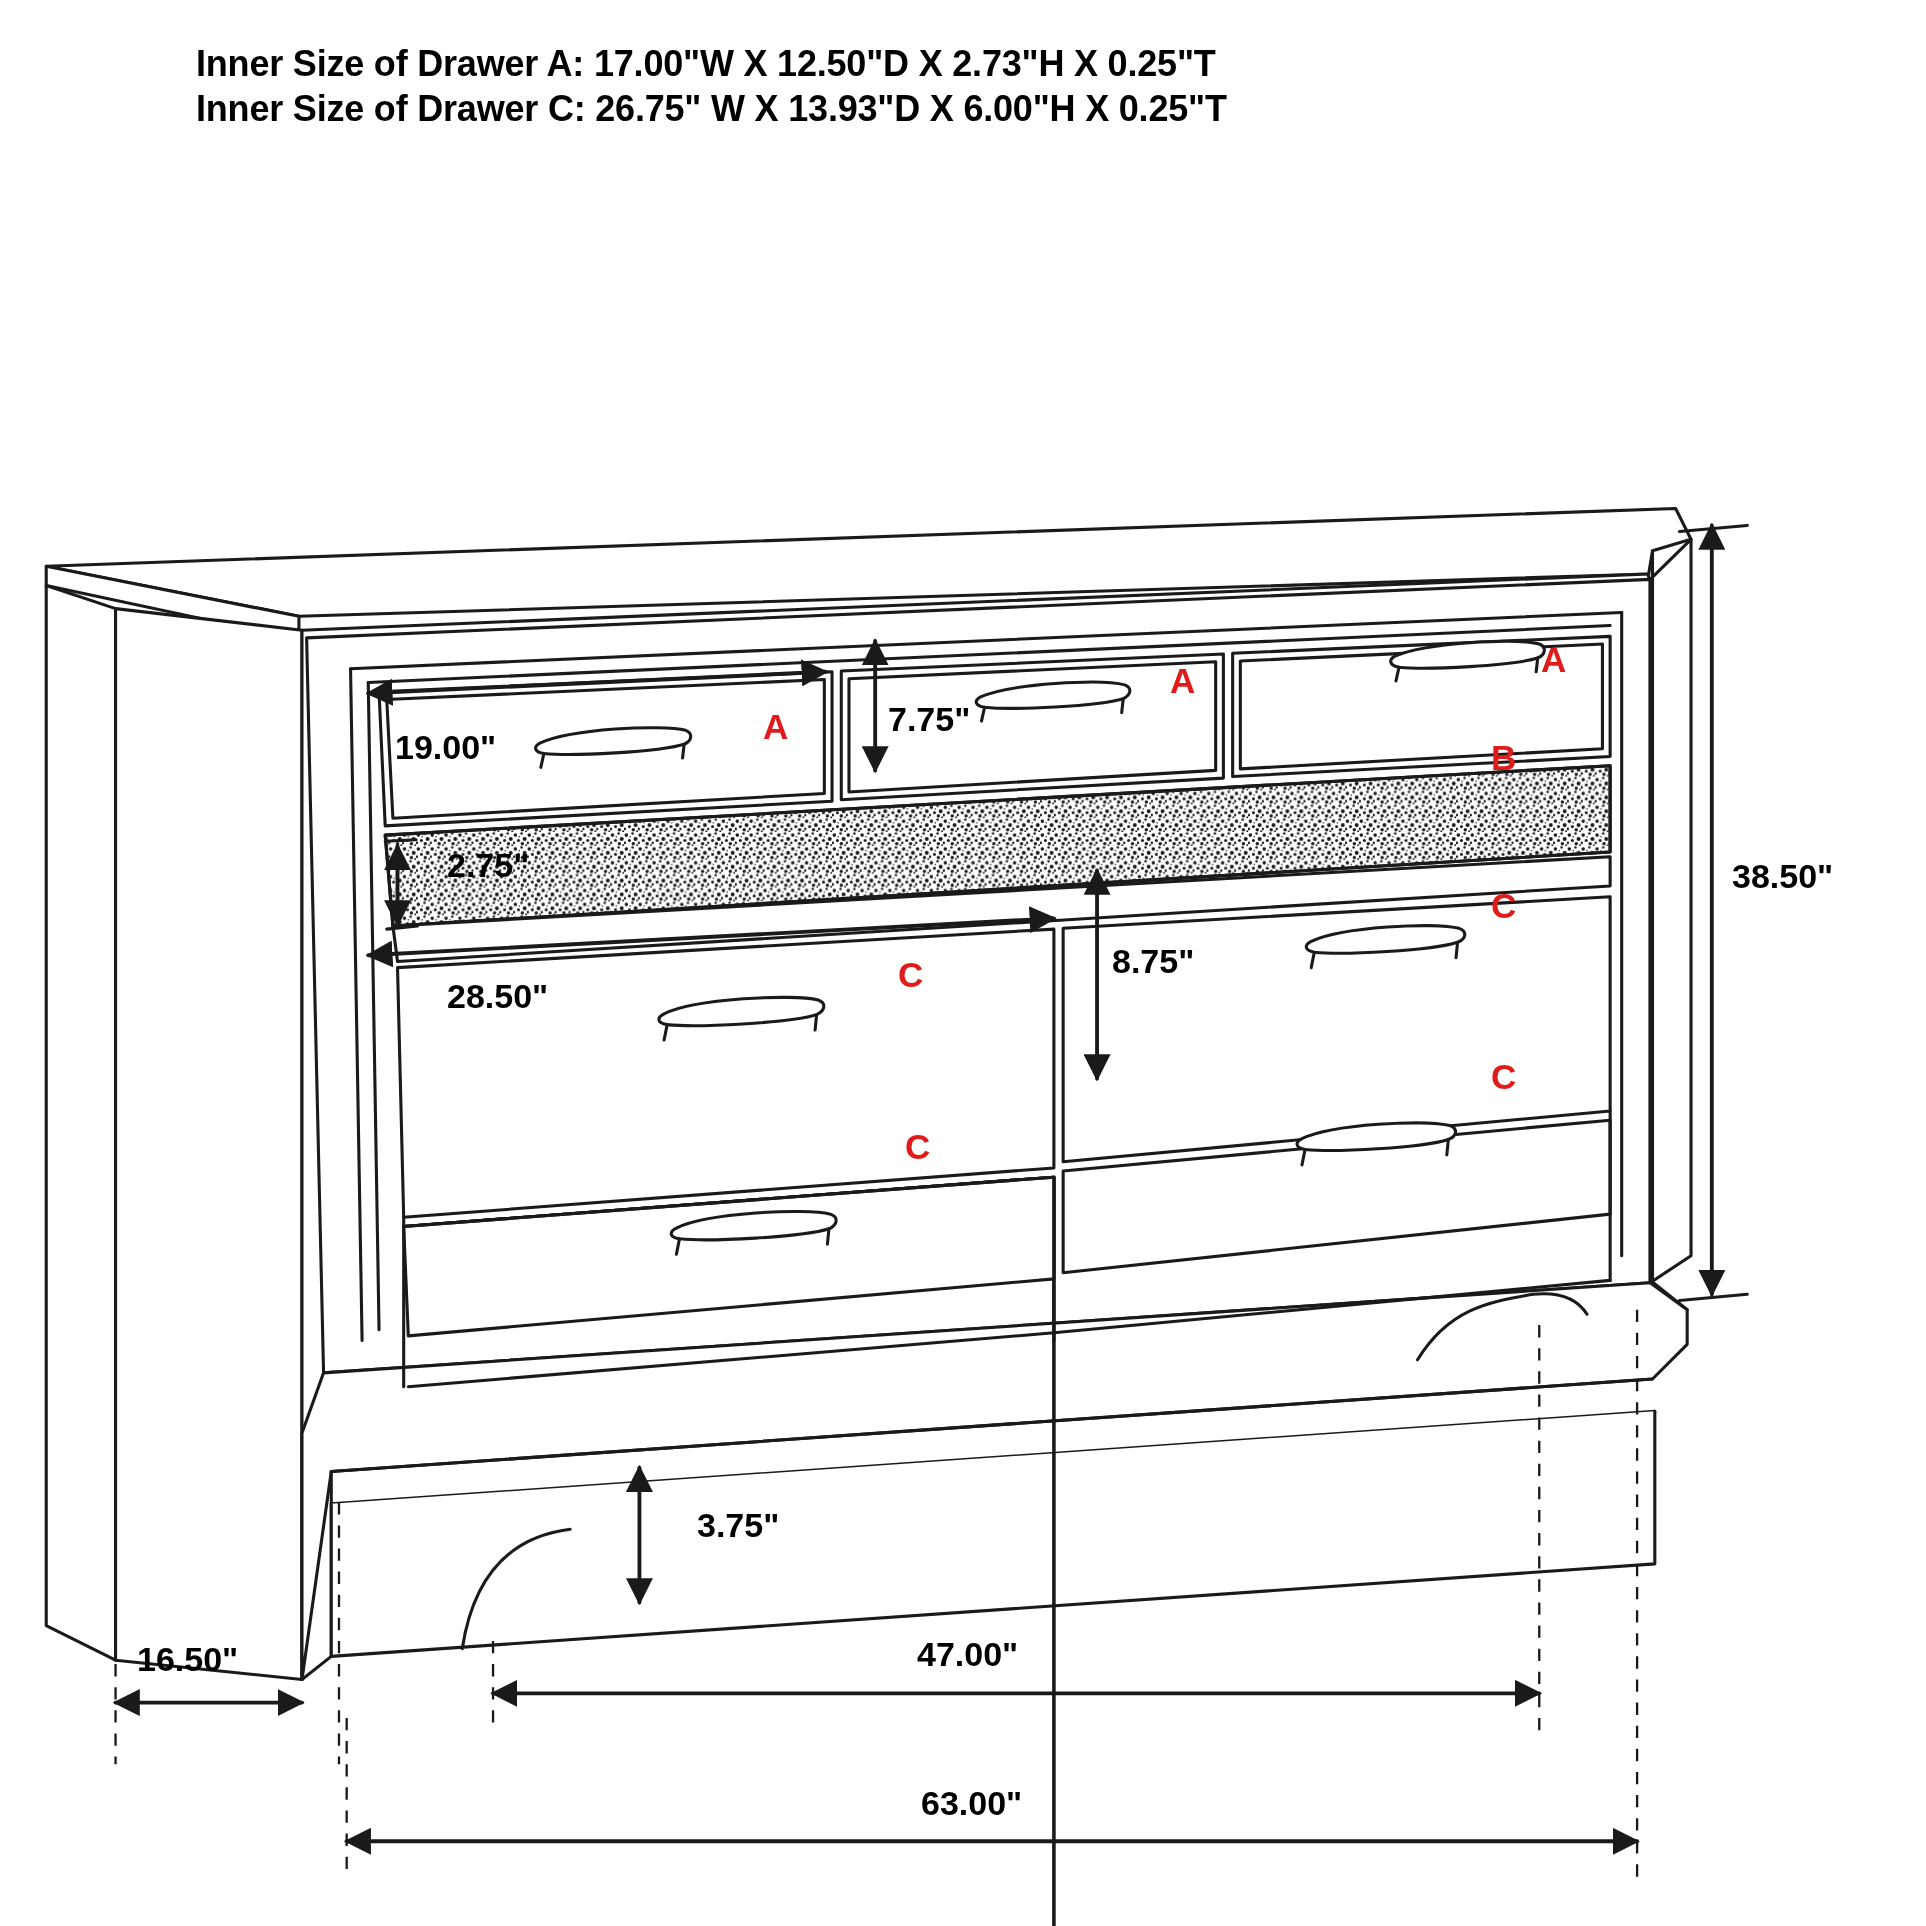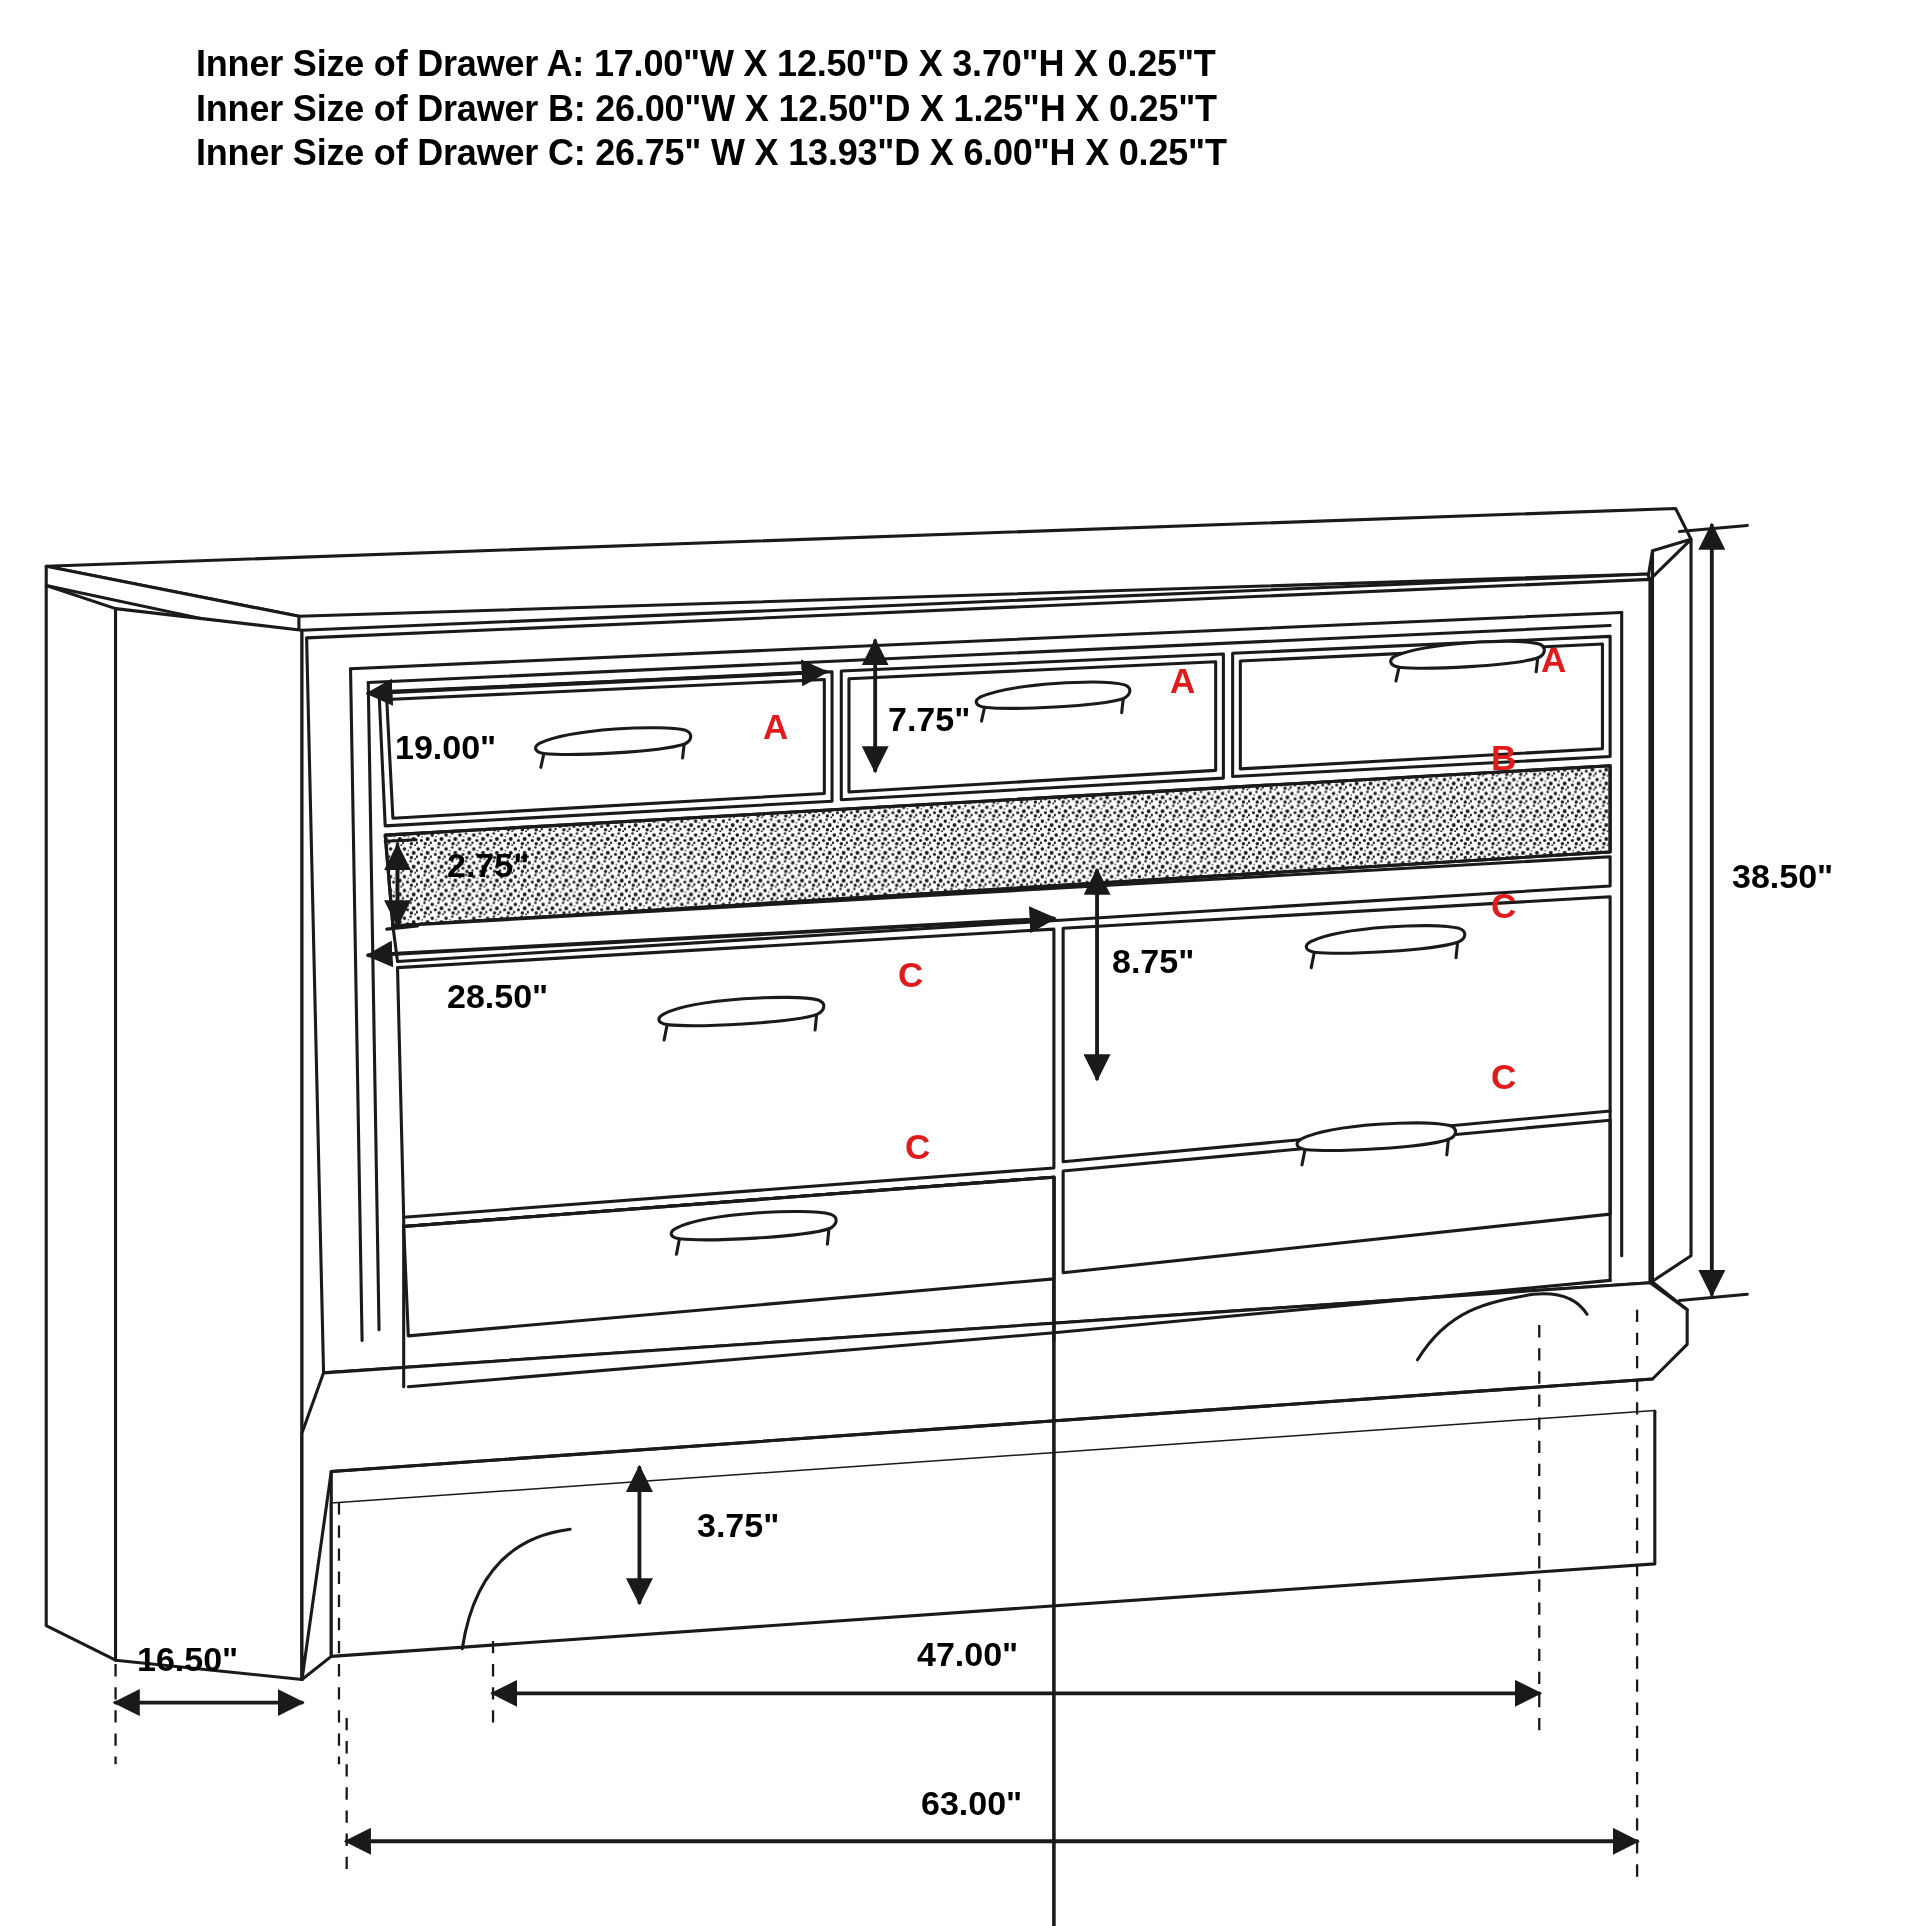--- a/index.html
+++ b/index.html
@@ -54,22 +54,21 @@
     color: #e01b1b;
     white-space: nowrap;
   }
 </style>
 </head>
 <body>
 
 <div id="stage">
 
   <div class="spec-block">
-    <div class="spec-line">Inner Size of Drawer A: 17.00"W X 12.50"D X 3.70"H X 0.25"T</div>
-    <div class="spec-line">Inner Size of Drawer B: 26.00"W X 12.50"D X 1.25"H X 0.25"T</div>
+    <div class="spec-line">Inner Size of Drawer A: 17.00"W X 12.50"D X 2.73"H X 0.25"T</div>
     <div class="spec-line">Inner Size of Drawer C: 26.75" W X 13.93"D X 6.00"H X 0.25"T</div>
   </div>
 
   <svg class="draw" viewBox="0 0 2500 2500">
     <defs>
       <marker id="ar" viewBox="0 0 10 10" refX="9" refY="5" markerWidth="7" markerHeight="7" orient="auto-start-reverse">
         <path d="M0,0 L10,5 L0,10 z" fill="#1a1a1a"></path>
       </marker>
       <pattern id="sparkle" width="18" height="18" patternUnits="userSpaceOnUse">
         <rect width="18" height="18" fill="#ffffff"></rect>

